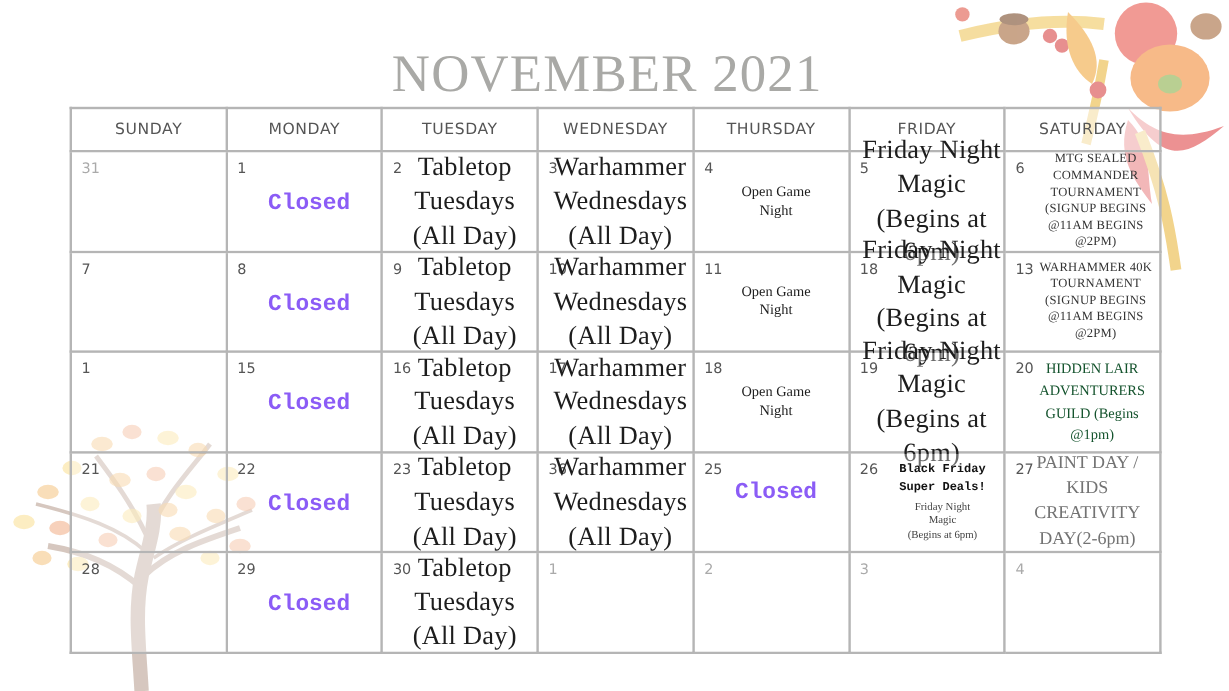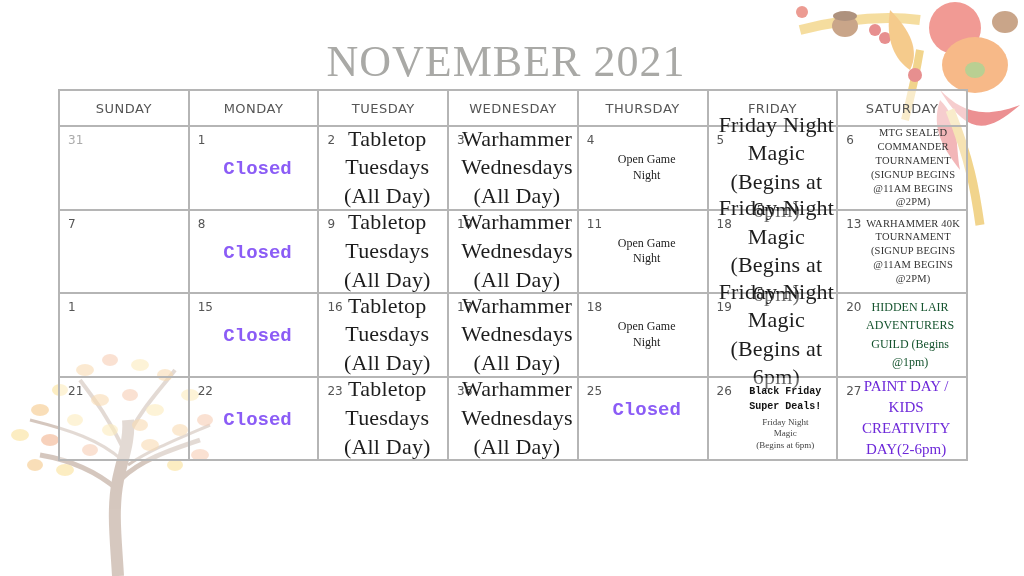--- a/index.html
+++ b/index.html
@@ -53,21 +53,21 @@
     .evt.closed {
       font-family: Liberation Mono, monospace; font-weight: bold; font-size: 19px;
       align-items: flex-start; padding-top: 28px; color: #8b5cf6;
     }
     .evt.closed.row25 { padding-top: 18px; }
     .evt.small {
       font-size: 10.5px; line-height: 1.32; text-transform: uppercase;
       letter-spacing: 0.2px; padding-left: 14px; color: #333;
     }
     .evt.medium { font-size: 12px; line-height: 1.55; padding-left: 8px; color: #14532d; }
-    .evt.paint { font-size: 15px; line-height: 1.4; color: #6d28d9; padding-left: 0; text-align: center; }
+    .evt.paint { font-size: 15px; line-height: 1.4; color: #737373; padding-left: 0; text-align: center; }
     .evt.blackfriday {
       flex-direction: column; justify-content: flex-start; padding-top: 4px; padding-left: 18px;
     }
     .bf-title { font-family: Liberation Mono, monospace; font-weight: bold; font-size: 10px; line-height: 1.55; color: #111; white-space: pre-line; }
     .bf-sub { font-size: 9px; line-height: 1.3; color: #444; white-space: pre-line; margin-top: 2px; }
   </style>
 </head>
 <body>
 
 <svg class="deco-tree" viewBox="0 0 230 236">
@@ -302,14 +302,41 @@
         </div>
       </td>
       <td>
         <span class="daynum">27</span>
         <div class="evt paint">PAINT DAY / KIDS
 CREATIVITY
 DAY(2-6pm)</div>
       </td>
     </tr>
 
+    <tr>
+      <td>
+        <span class="daynum">28</span>
+      </td>
+      <td>
+        <span class="daynum">29</span>
+        <div class="evt closed">Closed</div>
+      </td>
+      <td>
+        <span class="daynum">30</span>
+        <div class="evt regular">Tabletop
+Tuesdays
+(All Day)</div>
+      </td>
+      <td>
+        <span class="daynum muted">1</span>
+      </td>
+      <td>
+        <span class="daynum muted">2</span>
+      </td>
+      <td>
+        <span class="daynum muted">3</span>
+      </td>
+      <td>
+        <span class="daynum muted">4</span>
+      </td>
+    </tr>
   </tbody>
 </table>
 
 </body></html>

